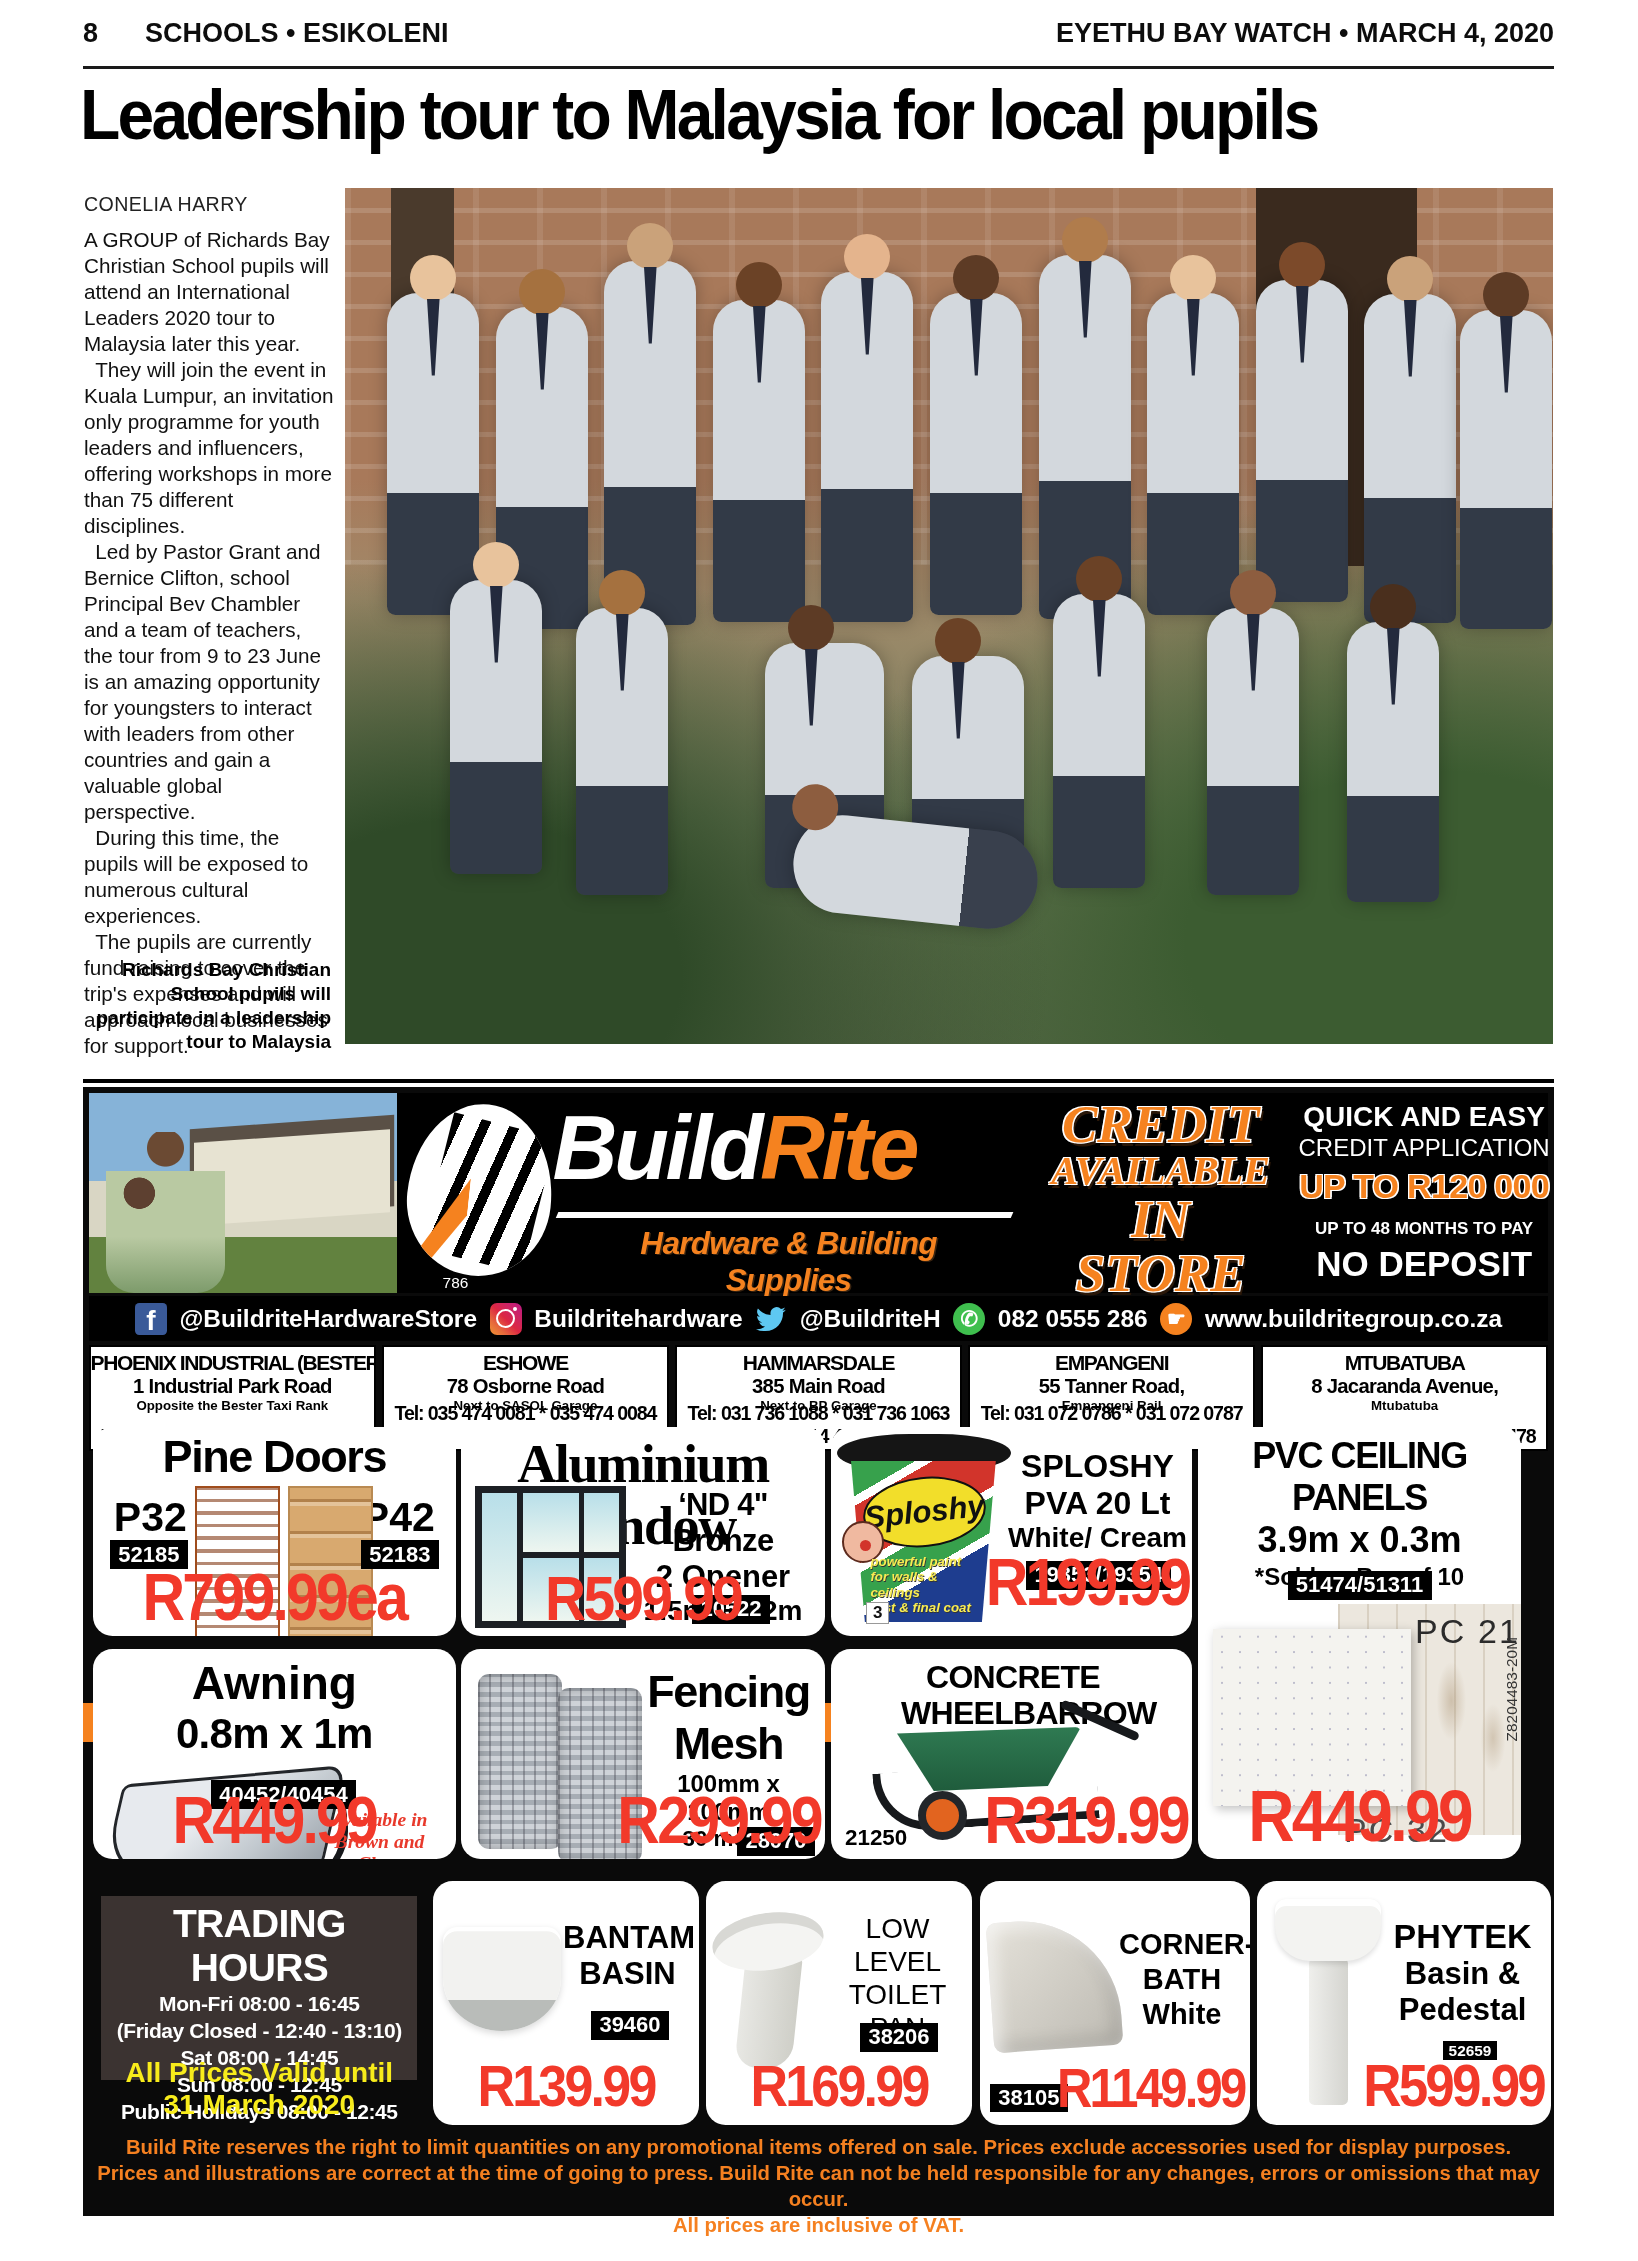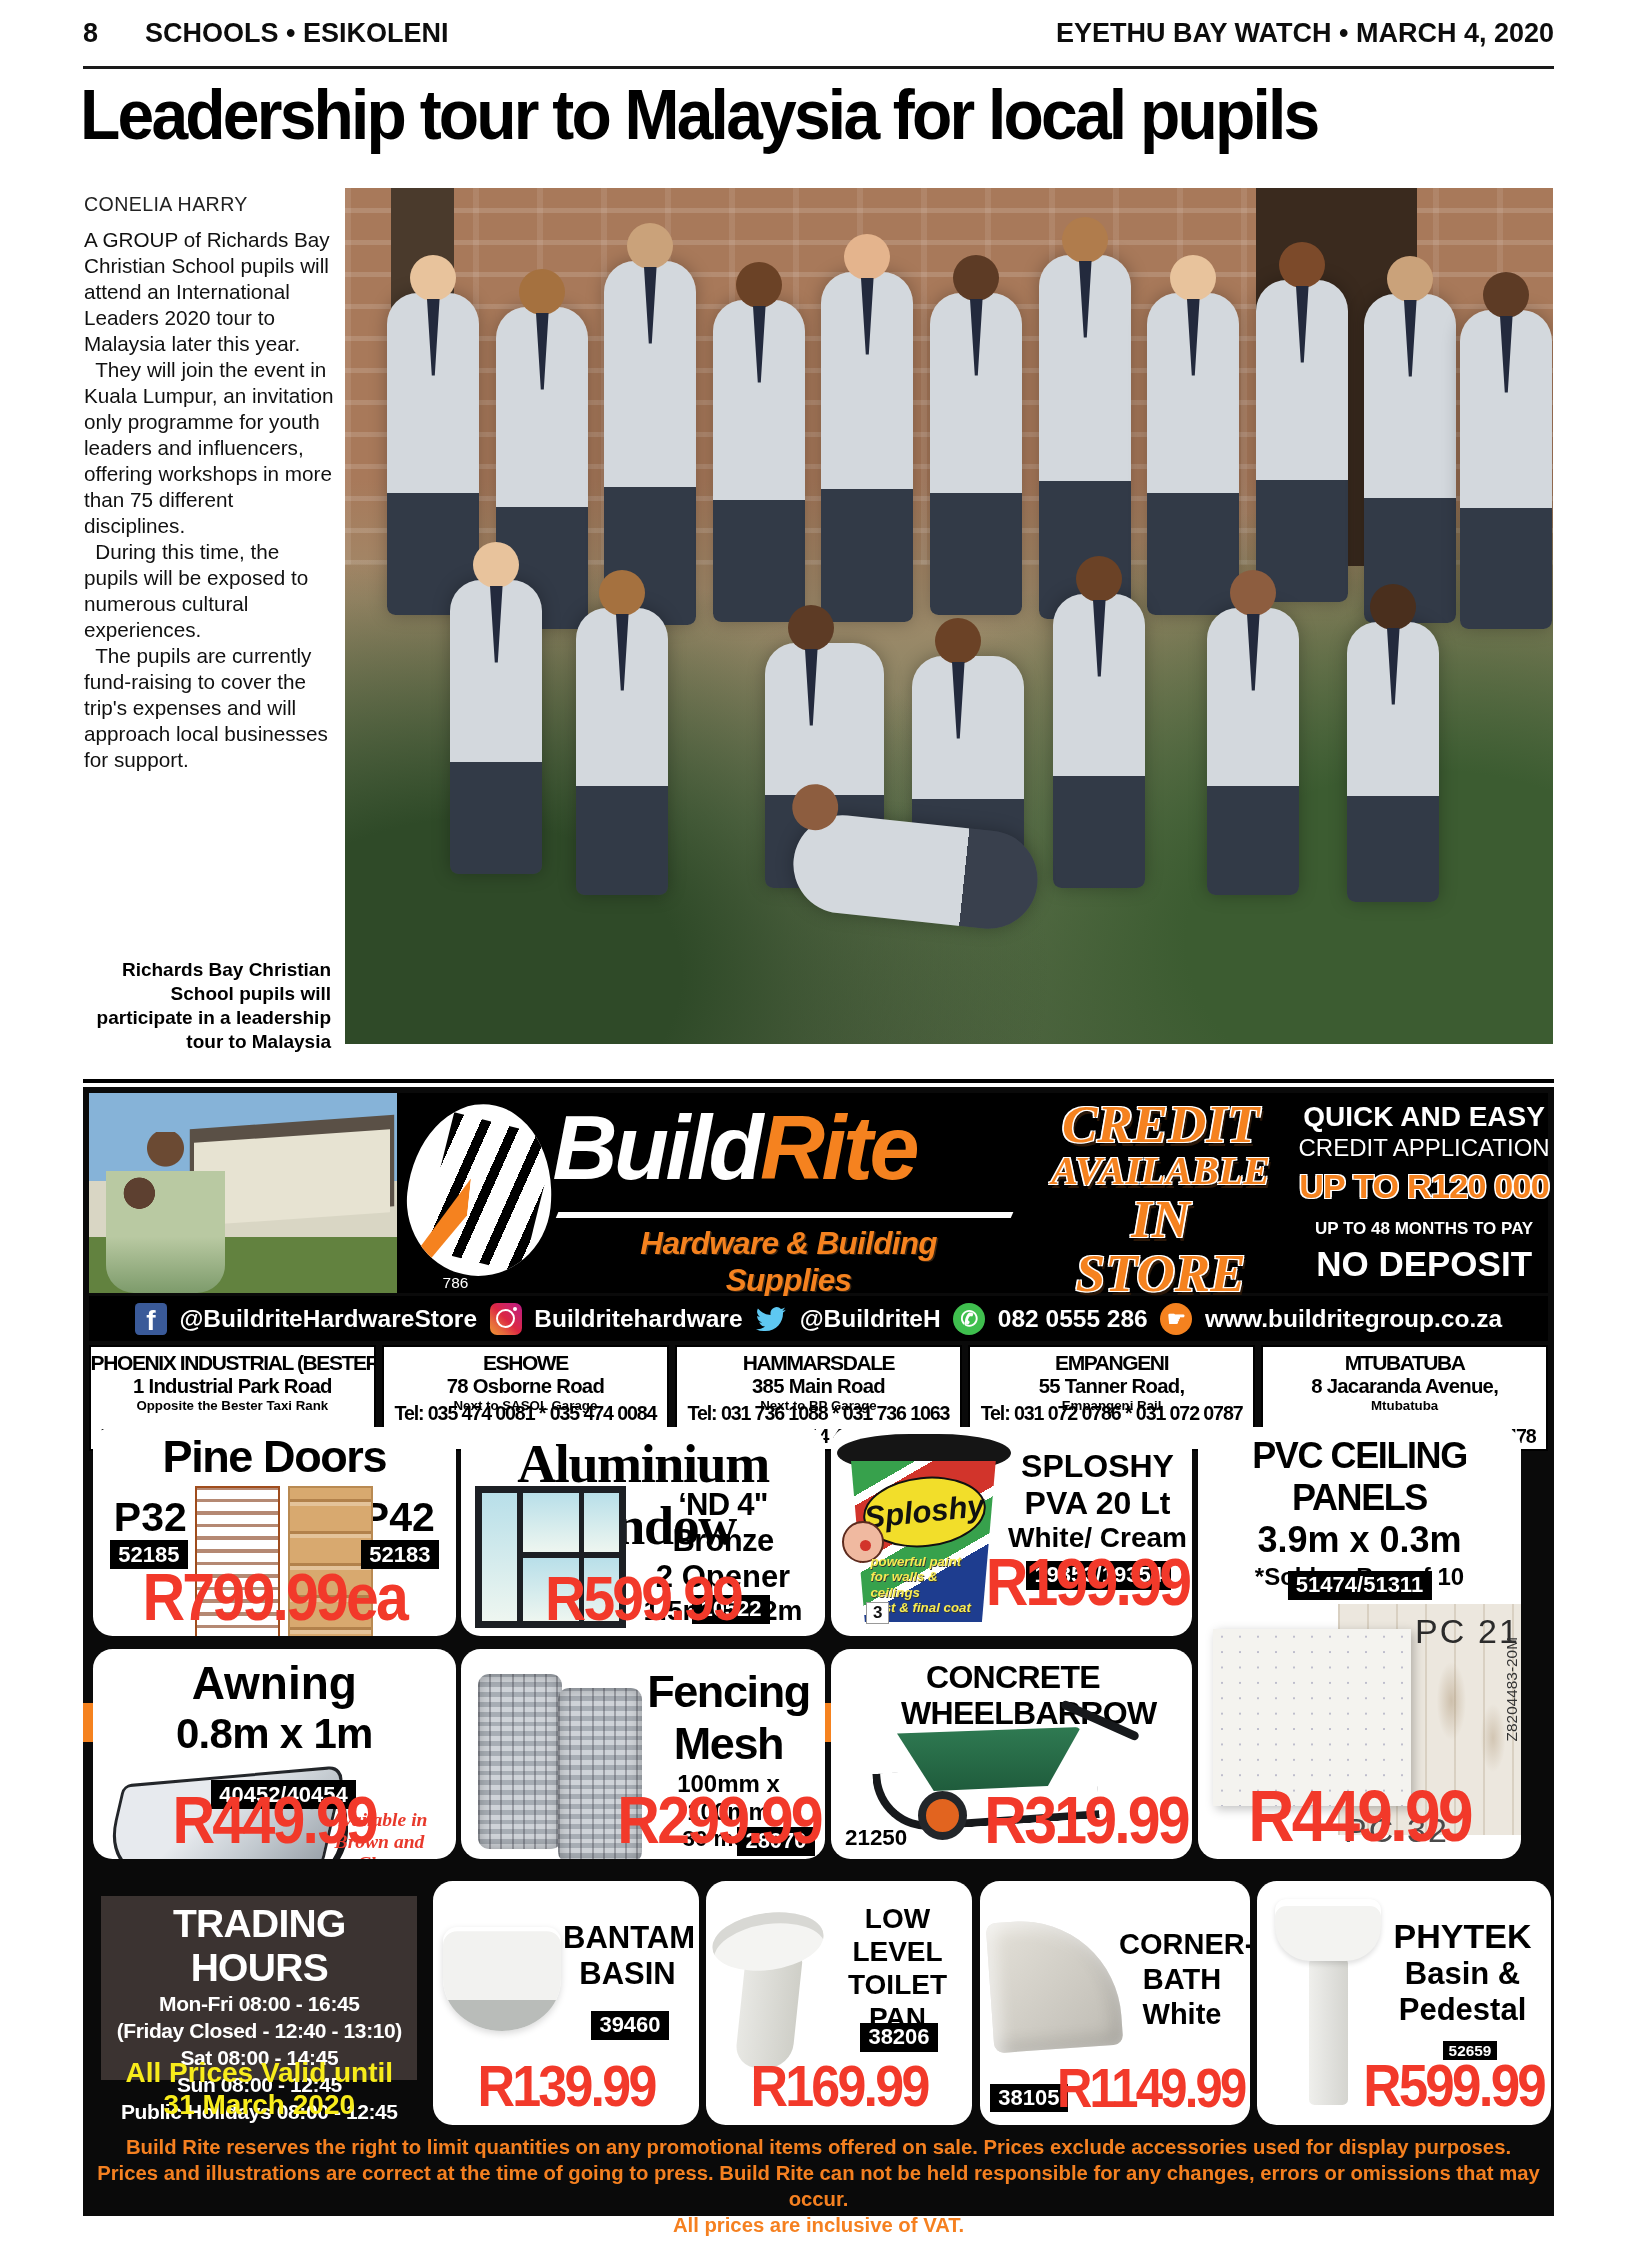--- a/index.html
+++ b/index.html
@@ -203,21 +203,21 @@
 .t-bantam{left:350px;top:794px;width:266px;height:244px;}
 .basin-img{position:absolute;left:9.8px;top:46px;width:118px;height:104px;background:linear-gradient(180deg,#f2f2f0 0 70%,#b9bcb9 70% 100%);border-radius:17px 17px 60% 60%;box-shadow:inset 0 4.2px 0 #fff,0 2.8px 7px rgba(0,0,0,.15);}
 .t-bantam .p-title{position:absolute;left:130px;top:39px;width:129px;text-align:center;font-weight:bold;font-size:31px;line-height:36px;}
 .t-bantam .code{position:absolute;left:158px;top:130px;}
 .t-bantam .price{left:0;right:0;bottom:5.6px;text-align:center;font-size:52px;}
 
 .t-toilet{left:623px;top:794px;width:266px;height:244px;}
 .toilet-img{position:absolute;left:5.6px;top:25px;width:119px;height:175px;}
 .bowl{position:absolute;left:0;top:7px;width:112px;height:57px;background:#f4f4f2;border-radius:50%;box-shadow:inset 0 11.2px 0 #d8d8d4;transform:rotate(-8deg);}
 .ped{position:absolute;left:28px;top:50px;width:57px;height:112px;background:linear-gradient(90deg,#e8e8e4,#cfcfc8);border-radius:7px 7px 24px 24px;transform:skewX(-6deg);}
-.t-toilet .p-title{position:absolute;left:123px;top:21px;width:137px;text-align:center;font-weight:bold;font-size:28px;line-height:33px;}
+.t-toilet .p-title{position:absolute;left:123px;top:31px;width:137px;text-align:center;font-weight:normal;font-size:28px;line-height:33px;}
 .t-toilet .code{position:absolute;left:154px;top:142px;}
 .t-toilet .price{left:0;right:0;bottom:5.6px;text-align:center;font-size:52px;}
 
 .t-corner{left:897px;top:794px;width:270px;height:244px;}
 .bath-img{position:absolute;left:9.8px;top:38px;width:129px;height:130px;background:linear-gradient(135deg,#e5e2da,#bdbab2);border-radius:9.8px 78% 9.8px 9.8px;box-shadow:inset 5.6px 5.6px 17px rgba(255,255,255,.7),inset -7px -7px 17px rgba(0,0,0,.15);transform:rotate(-4deg);}
 .t-corner .p-title{position:absolute;left:139px;top:46px;width:126px;text-align:center;font-weight:bold;font-size:29px;line-height:35px;}
 .t-corner .code{position:absolute;left:9.8px;bottom:12.6px;}
 .t-corner .price{right:5.6px;bottom:5.6px;font-size:49px;}
 
 .t-phytek{left:1174px;top:794px;width:294px;height:244px;}
@@ -243,20 +243,21 @@
     <span class="edition">EYETHU BAY WATCH • MARCH 4, 2020</span>
   </header>
   <div class="masthead-rule"></div>
 
   <h1 class="headline">Leadership tour to Malaysia for local pupils</h1>
   <div class="byline">CONELIA HARRY</div>
 
   <div class="article-col">
     <p>A GROUP of Richards Bay Christian School pupils will attend an International Leaders 2020 tour to Malaysia later this year.</p>
     <p>They will join the event in Kuala Lumpur, an invitation only programme for youth leaders and influencers, offering workshops in more than 75 different disciplines.</p>
+    <p>Led by Pastor Grant and Bernice Clifton, school Principal Bev Chambler and a team of teachers, the tour from 9 to 23 June is an amazing opportunity for youngsters to interact with leaders from other countries and gain a valuable global perspective.</p>
     <p>During this time, the pupils will be exposed to numerous cultural experiences.</p>
     <p>The pupils are currently fund-raising to cover the trip's expenses and will approach local businesses for support.</p>
   </div>
 
   <figure class="photo">
     <div class="fig"></div>
     <div class="fig"></div>
     <div class="fig"></div>
     <div class="fig"></div>
     <div class="fig"></div>

